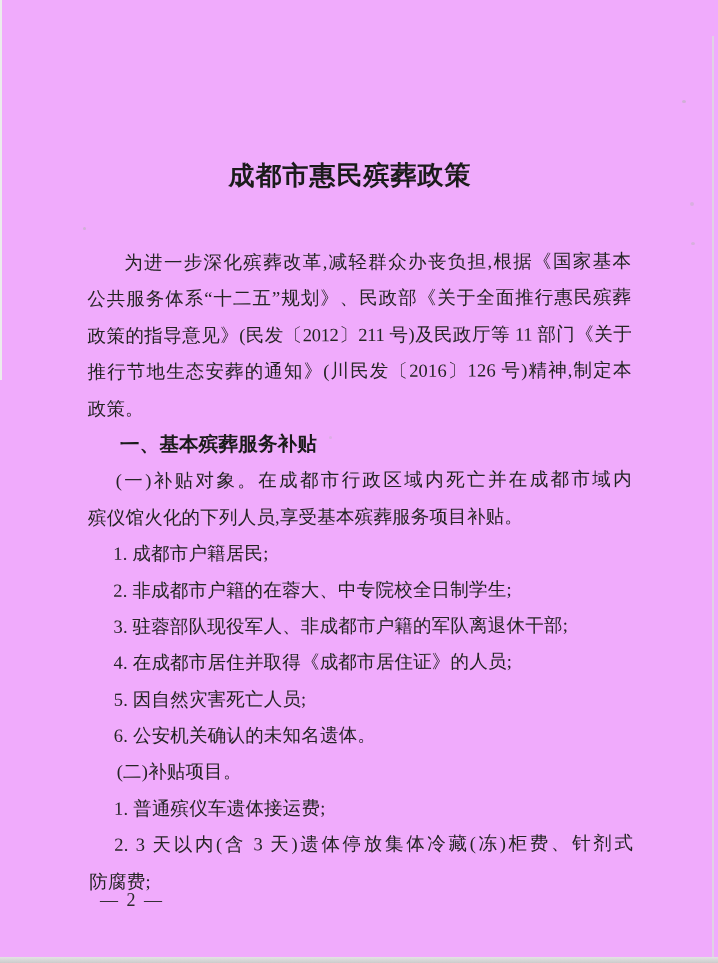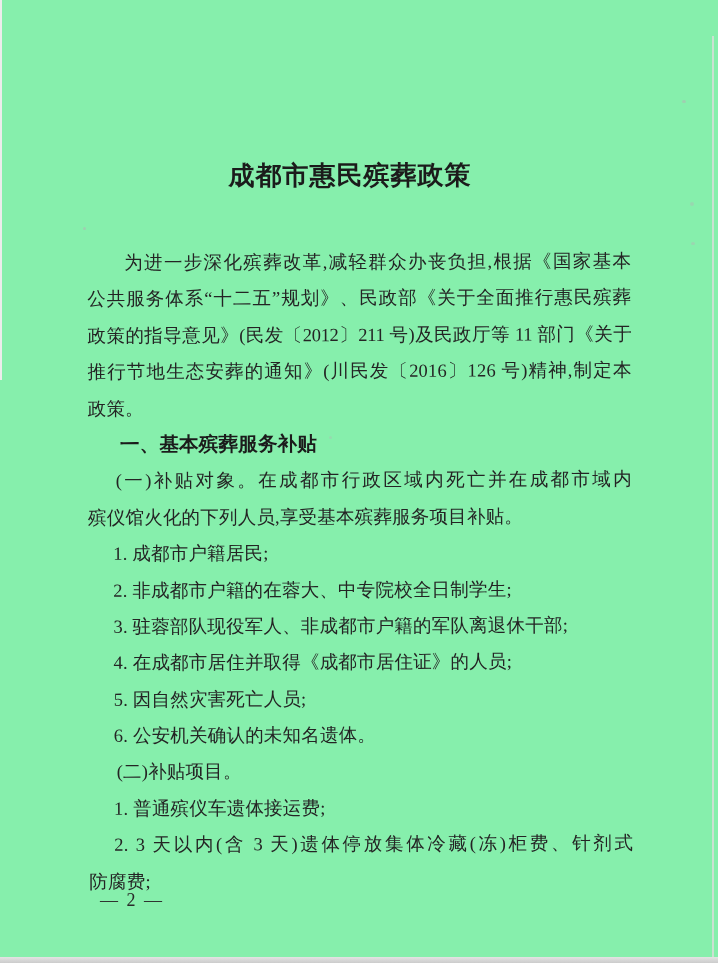--- a/index.html
+++ b/index.html
@@ -2,21 +2,21 @@
 <html><head>
 <meta charset="utf-8">
 <style>
   html,body { margin:0; padding:0; }
   body {
     width:718px; height:963px; position:relative; overflow:hidden;
     background:#ffffff;
     font-family:"Liberation Serif","DejaVu Serif",serif;
   }
   .page {
-    position:absolute; inset:0; background:#86efac;
+    position:absolute; inset:0; background:#f0abfc;
   }
   
   .scan-band-bottom {
     position:absolute; left:0; right:0; bottom:0; height:6px;
     background:linear-gradient(to bottom,#e3e3e3,#cccccc);
   }
   .scan-line-right {
     position:absolute; right:4px; top:36px; bottom:6px; width:2px;
     background:#dcdcdc; opacity:.8;
   }

